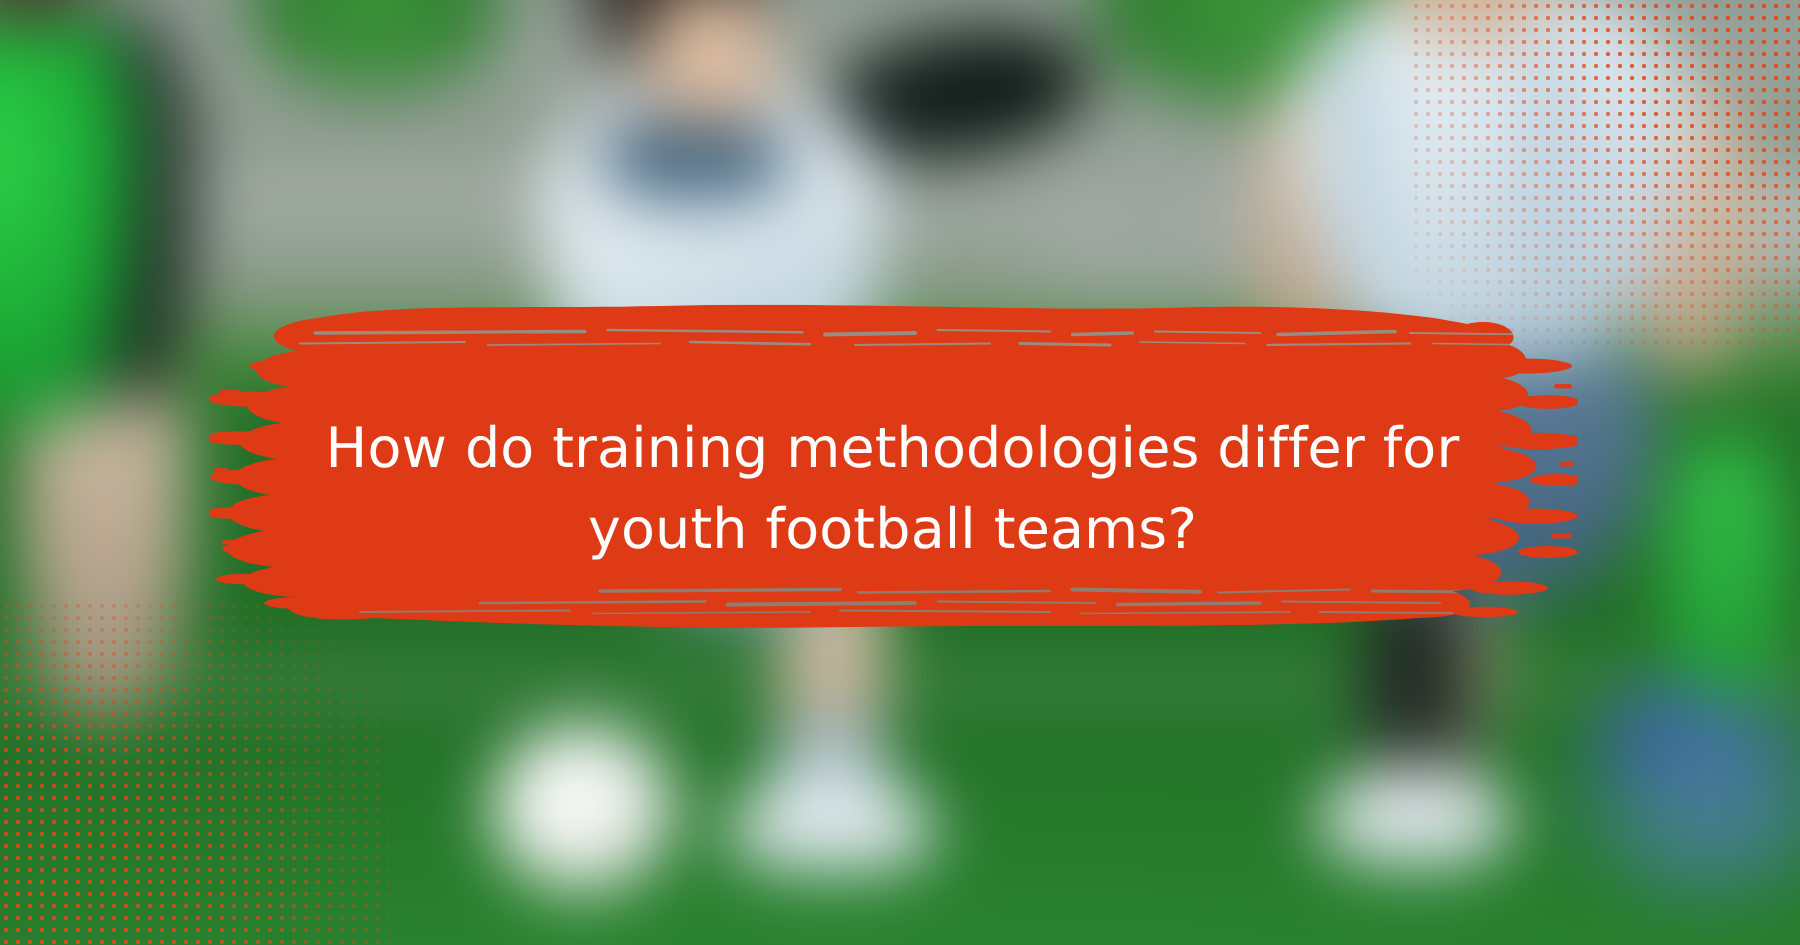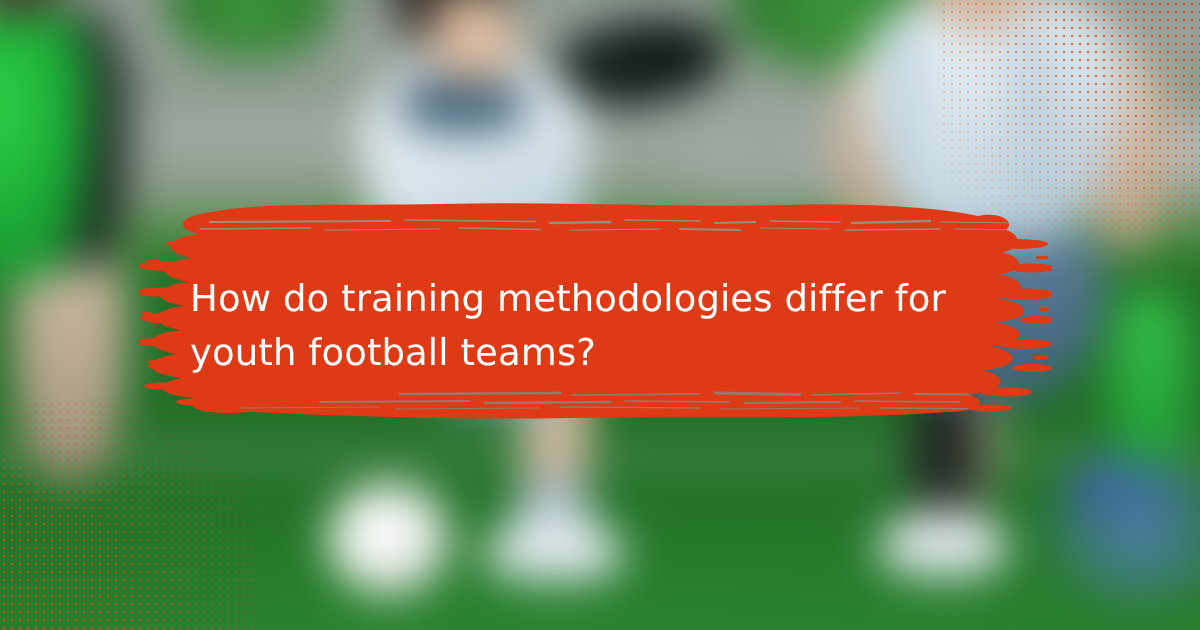--- a/index.html
+++ b/index.html
@@ -249,21 +249,21 @@
     left:140px; top:196px;
     width:912px; height:234px;
   }
   #banner svg { display:block; width:100%; height:100%; }
 
   
   #headline {
     position:absolute;
     left:190px; top:272px;
     width:810px;
-    text-align:left;
+    text-align:center;
     color:#ffffff;
     font-family:"DejaVu Sans", sans-serif;
     font-weight:400;
     font-size:37px;
     line-height:54px;
     letter-spacing:.1px;
     white-space:pre-line;
     text-rendering:geometricPrecision;
   }
 </style>

